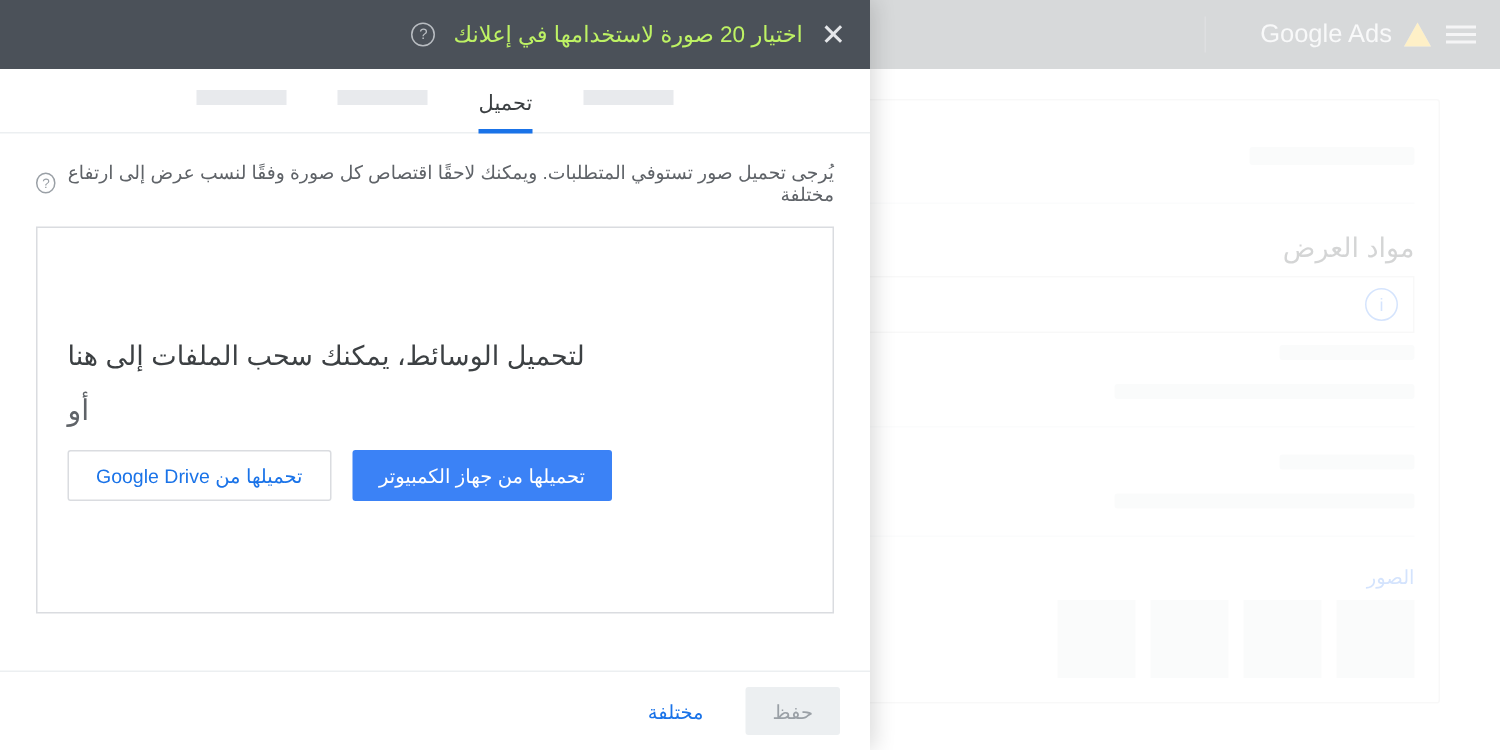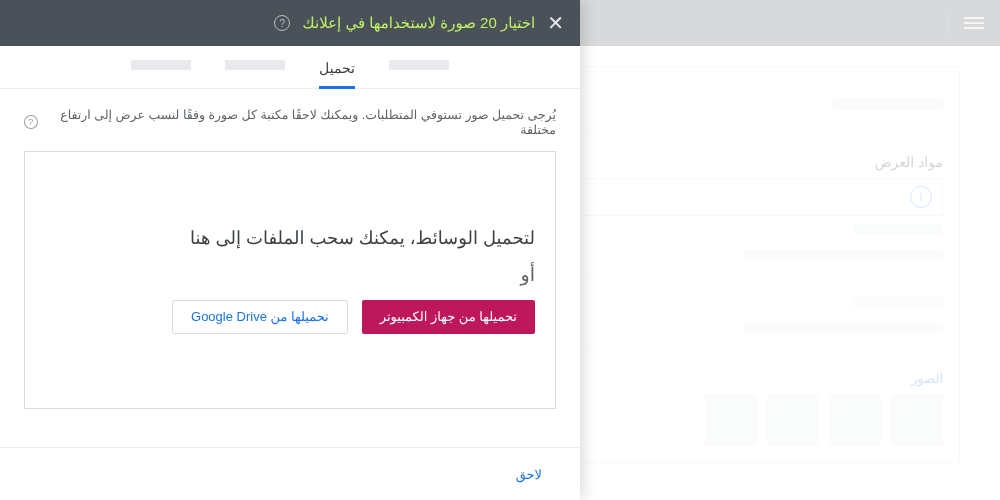--- a/index.html
+++ b/index.html
@@ -37,57 +37,61 @@
 .tabs { display: flex; justify-content: center; gap: 34px; padding: 14px 0 0; border-bottom: 1px solid #eceff1; }
 .tab { padding-bottom: 12px; font-size: 14px; color: #5f6368; position: relative; }
 .tab.active { color: #3c4043; }
 .tab.active::after { content: ''; position: absolute; bottom: -1px; right: 0; left: 0; height: 3px; background: #1a73e8; }
 .tab-sk { width: 60px; height: 10px; background: #e8eaed; margin-bottom: 12px; }
 
 .modal-body { padding: 18px 24px; flex: 1; overflow: auto; }
 .hint { font-size: 12.5px; color: #5f6368; text-align: right; display: flex; align-items: center; gap: 6px; justify-content: flex-start; }
 .hint .help-circ { border-color: #9aa0a6; color: #9aa0a6; width: 14px; height: 14px; font-size: 9px; }
 
-.dropzone { border: 1px solid #dadce0; margin-top: 14px; height: 258px; display: flex; flex-direction: column; align-items: flex-start; justify-content: center; gap: 14px; padding: 20px; }
+.dropzone { border: 1px solid #dadce0; margin-top: 14px; height: 258px; display: flex; flex-direction: column; align-items: flex-end; justify-content: center; gap: 14px; padding: 20px; }
 .dz-text { font-size: 18px; color: #3c4043; text-align: center; }
 .dz-or { font-size: 19px; color: #5f6368; }
 .btns { display: flex; gap: 14px; }
 .btn { height: 34px; padding: 12px 18px; font-size: 13px; border-radius: 2px; display: flex; align-items: center; cursor: pointer; border: none; unicode-bidi: plaintext; }
-.btn-primary { background: #be185d; color: #fff; }
+.btn-primary { background: #3b82f6; color: #fff; }
 .btn-outline { background: #fff; color: #1a73e8; border: 1px solid #dadce0; }
 
 .note { font-size: 12px; color: #5f6368; text-align: right; margin-top: 16px; }
 
 .modal-footer { border-top: 1px solid #eceff1; padding: 10px 20px; display: flex; gap: 10px; justify-content: flex-start; }
 .fbtn { height: 32px; padding: 0 18px; font-size: 13px; border: none; border-radius: 2px; cursor: pointer; }
 .fbtn-save { background: #eceff1; color: #9aa0a6; }
 .fbtn-cancel { background: transparent; color: #1a73e8; }
 </style>
 </head>
 <body>
 
 <div class="topbar">
   <div class="menu-icon">
       <span></span>
       <span></span>
       <span></span>
     </div>
+  <div class="logo-wrap">
+    <div class="logo-tri"></div>
+    <span class="brand">Google Ads</span>
+  </div>
   <div class="divider"></div>
 </div>
 
 <div class="background-page">
   <div class="bg-card">
     <div class="row">
         <div class="skel" style="width:110px;height:12px"></div>
         <div style="flex:1"></div>
         <div class="skel" style="width:140px;height:26px"></div>
       </div>
     <hr class="sep">
     <div class="row" style="justify-content:space-between">
-      <div style="font-size:14px;color:#3c4043">مواد العرض</div>
+      <div style="font-size:18px;color:#3c4043">مواد العرض</div>
     </div>
     <div class="row" style="border:1px solid #e0e0e0;padding:6px 10px;justify-content:space-between">
       <div class="info-circ">i</div>
       <div class="pager">
         <div class="chev">‹</div>
         <div class="chev">›</div>
       </div>
     </div>
     <div class="row">
         <div class="skel" style="width:90px;height:10px"></div>
@@ -127,31 +131,32 @@
 
   <div class="tabs">
     <div class="tab-sk"></div>
     <div class="tab active">تحميل</div>
     <div class="tab-sk"></div>
     <div class="tab-sk"></div>
   </div>
 
   <div class="modal-body">
     <div class="hint">
-      <span>يُرجى تحميل صور تستوفي المتطلبات. ويمكنك لاحقًا مكتبة كل صورة وفقًا لنسب عرض إلى ارتفاع مختلفة</span>
+      <span>يُرجى تحميل صور تستوفي المتطلبات. ويمكنك لاحقًا اقتصاص كل صورة وفقًا لنسب عرض إلى ارتفاع مختلفة</span>
       <span class="help-circ">?</span>
     </div>
 
     <div class="dropzone">
       <div class="dz-text">لتحميل الوسائط، يمكنك سحب الملفات إلى هنا</div>
       <div class="dz-or">أو</div>
       <div class="btns">
         <button class="btn btn-primary">تحميلها من جهاز الكمبيوتر</button>
         <button class="btn btn-outline">تحميلها من Google Drive</button>
       </div>
     </div>
 
   </div>
 
   <div class="modal-footer">
-    <button class="fbtn fbtn-cancel">لاحق</button>
+    <button class="fbtn fbtn-save">حفظ</button>
+    <button class="fbtn fbtn-cancel">مختلفة</button>
   </div>
 </div>
 
 </body></html>

